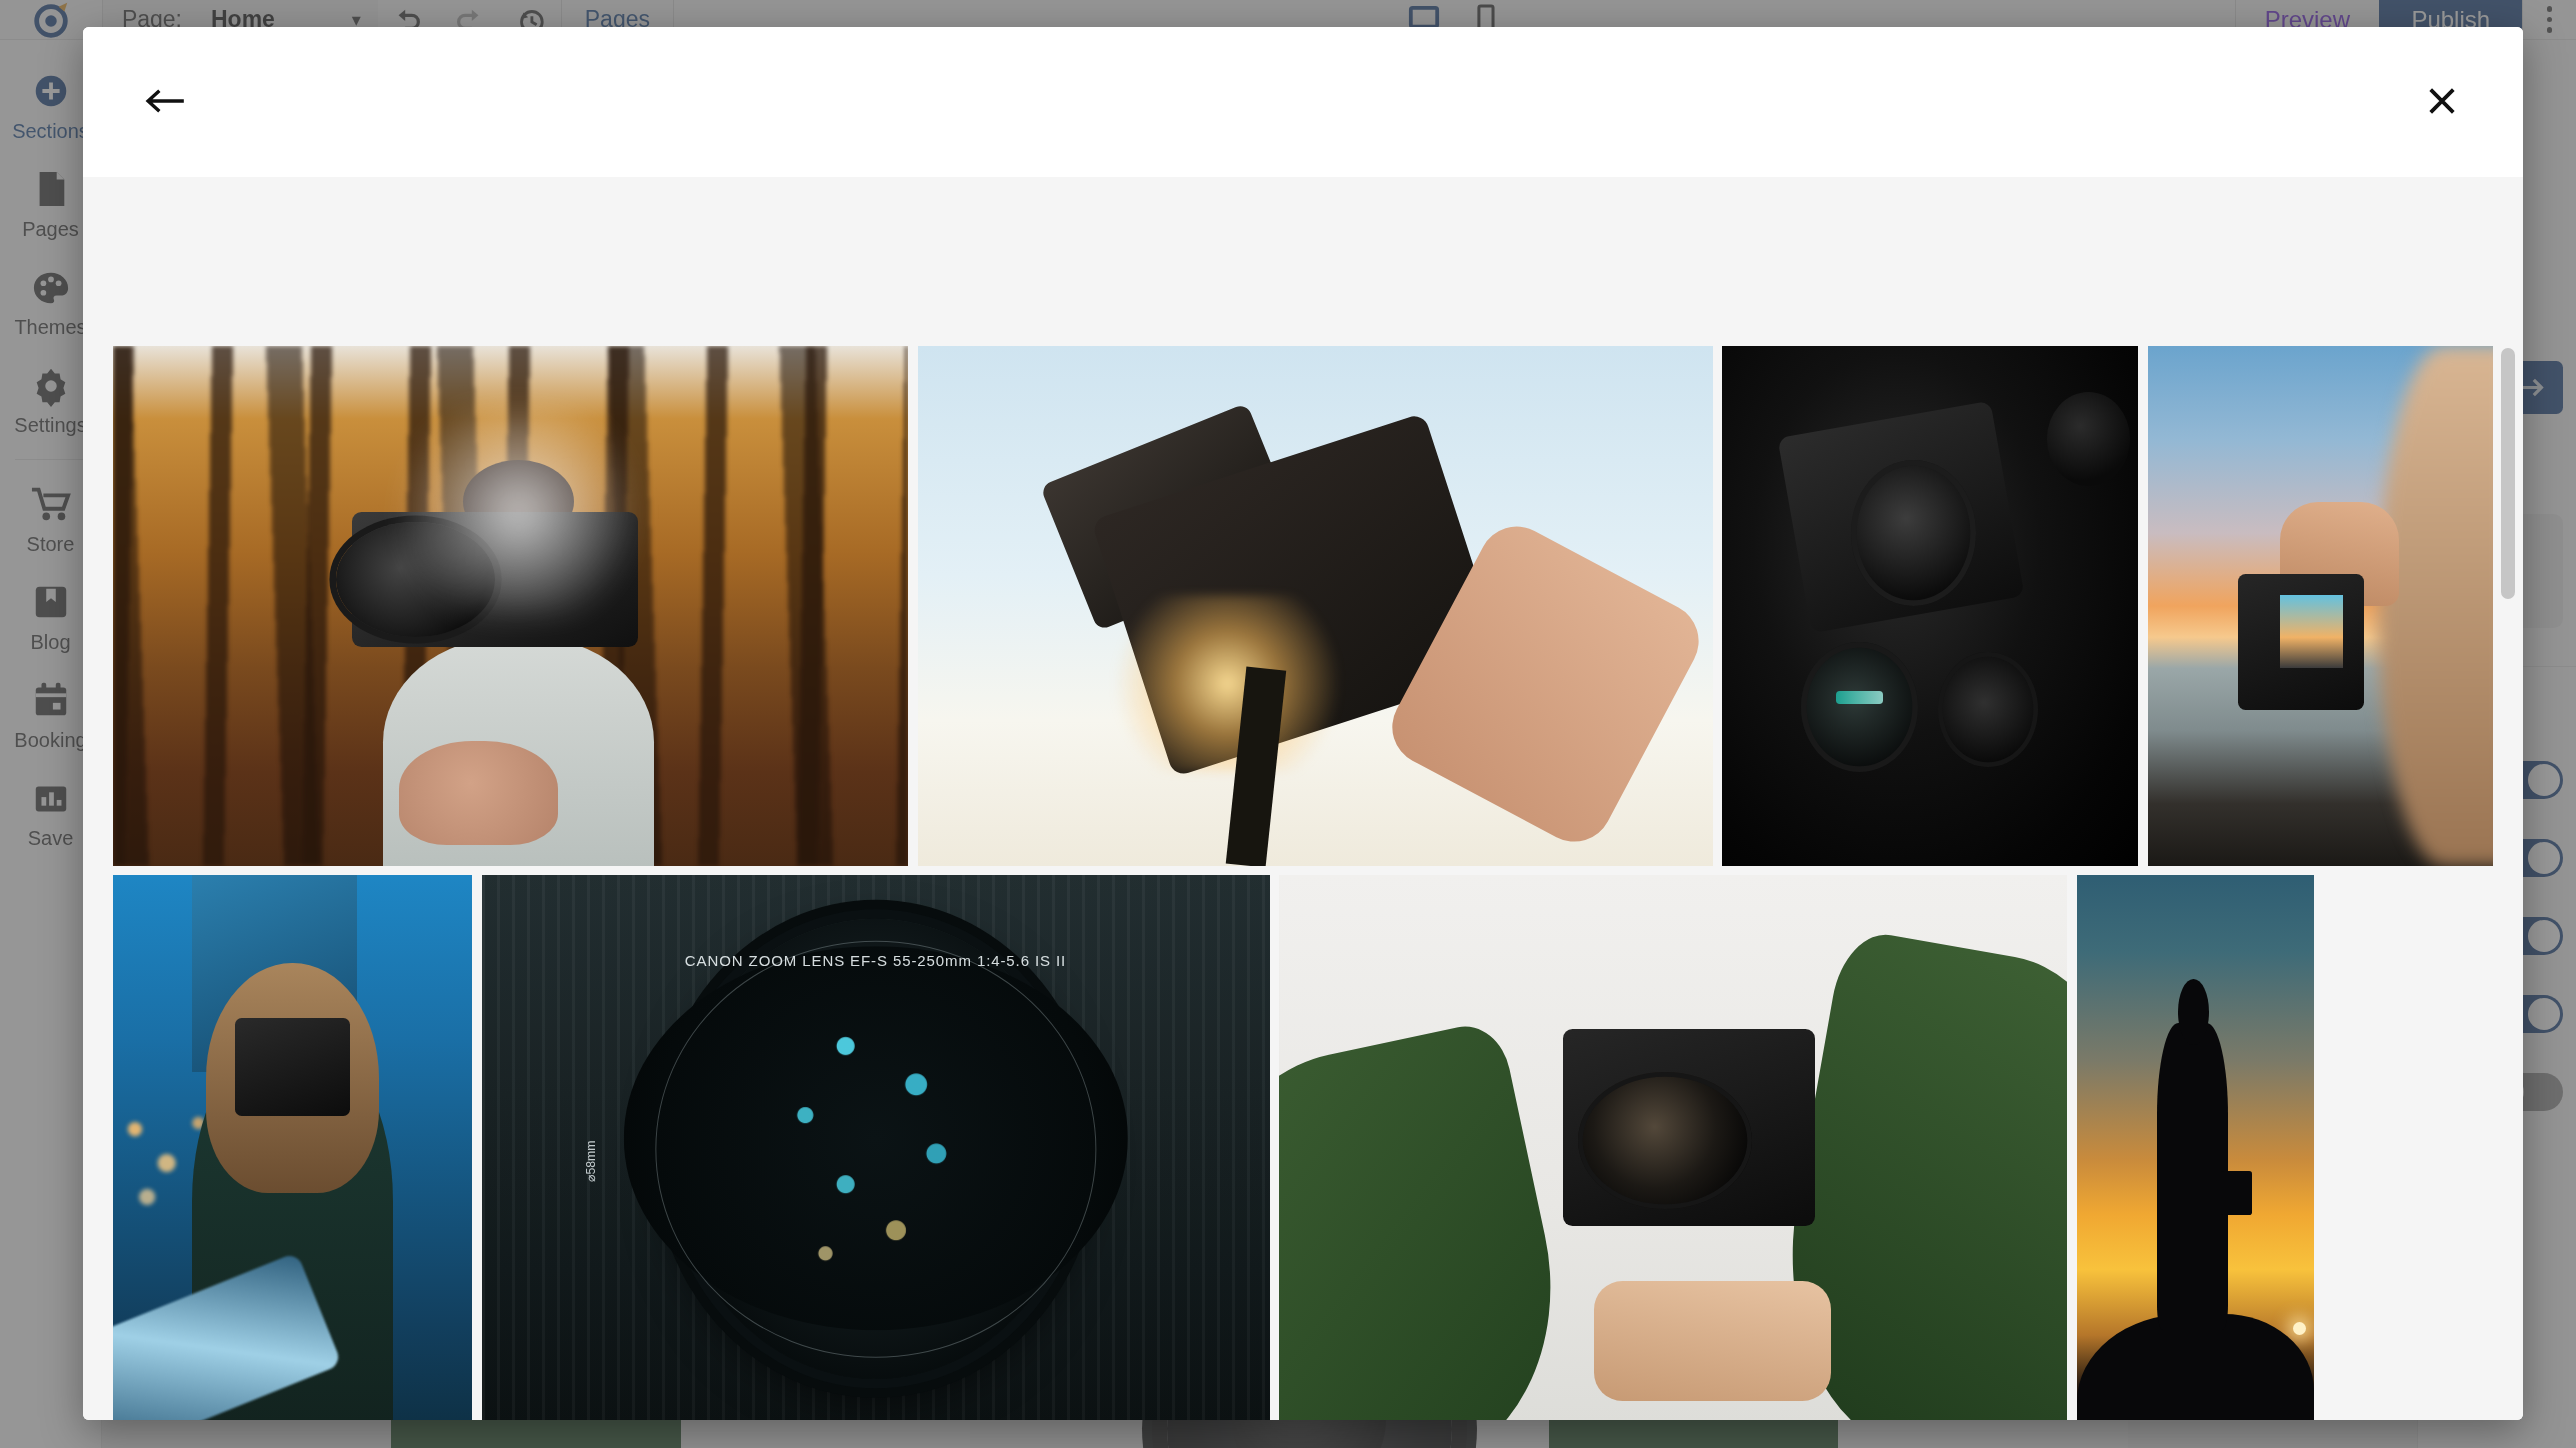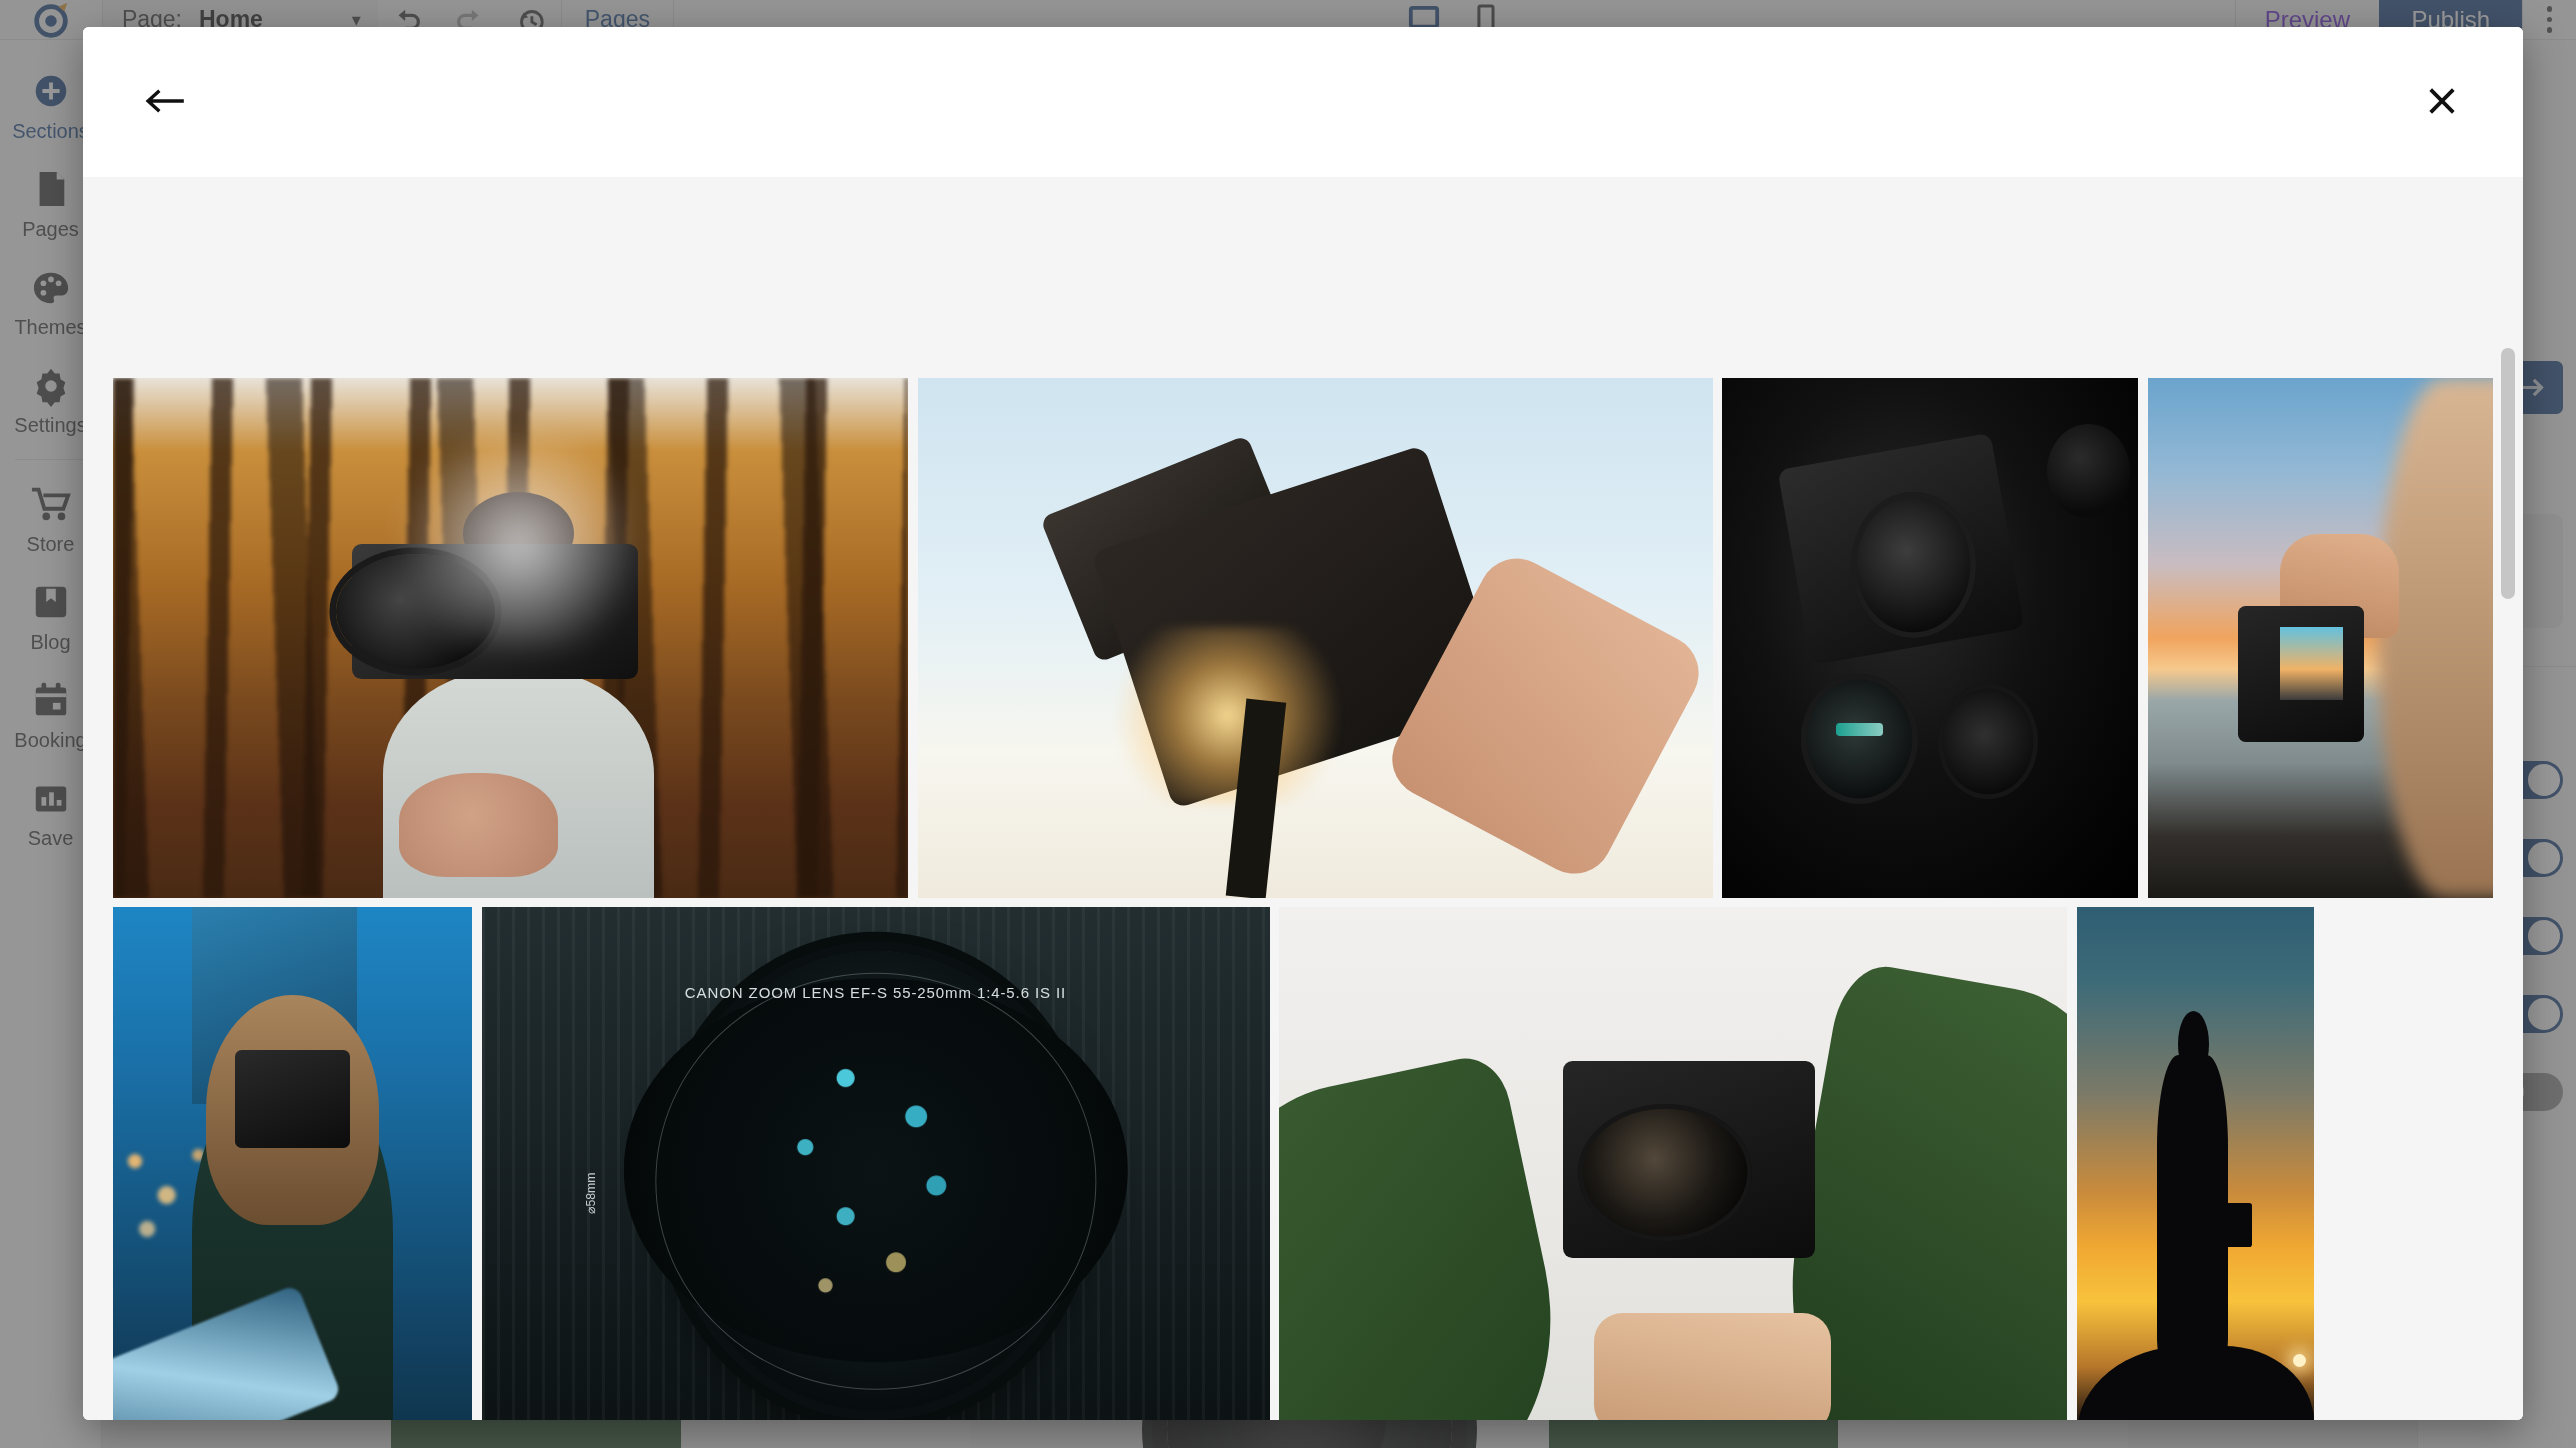--- a/index.html
+++ b/index.html
@@ -15,21 +15,21 @@
 
   
   .toolbar {
     position: absolute; top: 0; left: 0; right: 0; height: 40px;
     background: #f3f3f3; border-bottom: 0.9px solid #dcdcdc;
     display: flex; align-items: center;
   }
   .tb-logo { width: 102px; height: 40px; display: flex; align-items: center; justify-content: center; }
   .tb-divider { width: 0.9px; height: 40px; background: #d8d8d8; }
   .tb-page-select {
-    display: flex; align-items: center; gap: 17px;
+    display: flex; align-items: center; gap: 29px;
     padding: 0 17px 0 19px; height: 40px; min-width: 275px;
     background: #ececec; cursor: pointer;
   }
   .tb-page-label { font-size: 23px; color: #3c3c3c; }
   .tb-page-value { font-size: 23px; color: #1a1a1a; font-weight: bold; text-align: center; }
   .tb-page-caret { margin-left: auto; font-size: 18px; color: #3c3c3c; }
   .tb-icon-btn {
     width: 61px; height: 40px; display: flex; align-items: center; justify-content: center;
     cursor: pointer;
   }
@@ -150,21 +150,20 @@
     border: 1.9px solid #111; border-radius: 6.6px;
     display: flex; align-items: center; padding: 0 25px; gap: 21px;
     cursor: text;
   }
   .search-ph { font-size: 29px; color: #9b9b9b; }
 
   
   .grid-scroll {
     position: absolute; left: 30px; right: 30px; top: 169px; bottom: 0;
     overflow: hidden;
-    margin-top: 32px;
   }
   .grid-row { display: flex; gap: 9.5px; margin-bottom: 9.5px; }
   .tile { position: relative; overflow: hidden; cursor: pointer; flex: 0 0 auto; }
   .tile-r1 { height: 520px; }
   .tile-r2 { height: 548px; }
 
   
   .m-scrollbar {
     position: absolute; right: 7.6px; top: 171px; width: 15px; bottom: 7.6px;
     background: transparent; z-index: 5;

